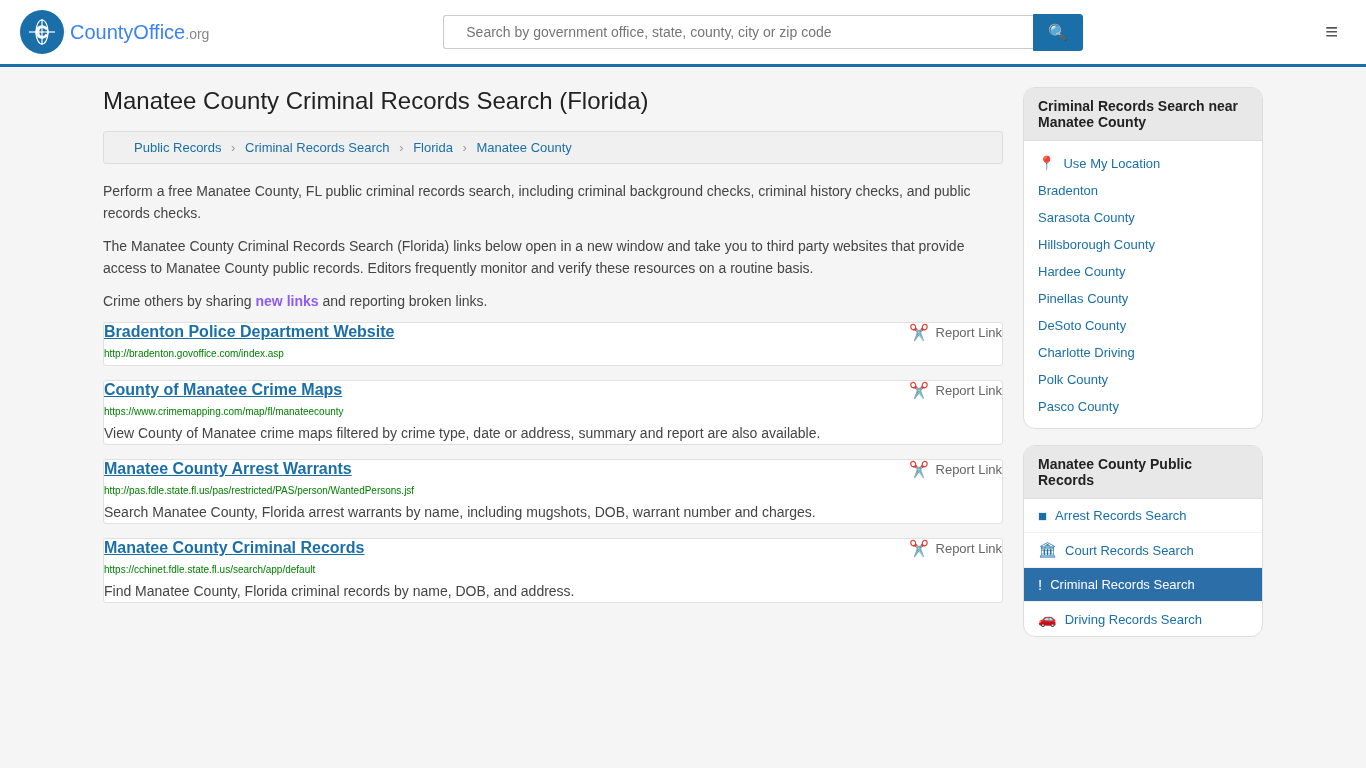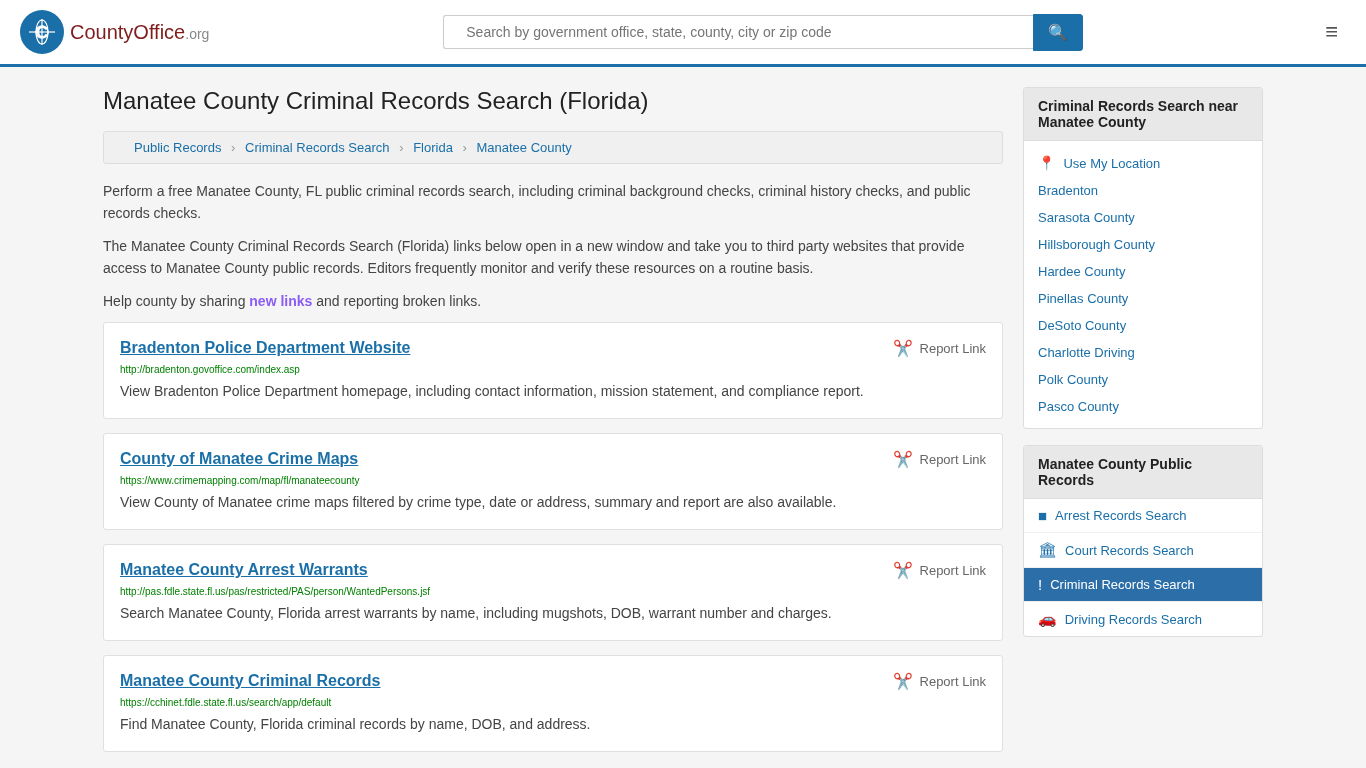--- a/index.html
+++ b/index.html
@@ -30,21 +30,21 @@
       color: white;
       font-size: 20px;
       font-weight: bold;
     }
     .logo-text {
       font-size: 20px;
       color: #1a6fa8;
       font-weight: bold;
     }
     .logo-text span {
-      color: #7f1d1d;
+      color: #3b82f6;
       font-weight: normal;
     }
     .search-area {
       display: flex;
       align-items: center;
       flex: 1;
       max-width: 640px;
       margin: 0 30px;
     }
     .search-input {
@@ -126,21 +126,20 @@
       color: #8b5cf6;
       text-decoration: none;
       font-weight: bold;
     }
 
     
     .result-item {
       background: #fff;
       border: 1px solid #e0e0e0;
       border-radius: 3px;
-      padding: 16px;
       margin-bottom: 14px;
     }
     .result-header {
       display: flex;
       justify-content: space-between;
       align-items: flex-start;
       margin-bottom: 6px;
     }
     .result-title {
       font-size: 16px;
@@ -170,21 +169,21 @@
     .result-desc {
       color: #444;
       line-height: 1.5;
       font-size: 14px;
     }
 
     
     .sidebar-section {
       background: #fff;
       border: 1px solid #ddd;
-      border-radius: 3px;
+      border-radius: 12px;
       margin-bottom: 16px;
       overflow: hidden;
     }
     .sidebar-section-title {
       background: #e8e8e8;
       padding: 10px 14px;
       font-weight: bold;
       font-size: 14px;
       color: #222;
       border-bottom: 1px solid #ddd;
@@ -268,34 +267,33 @@
       <a href="#">Criminal Records Search</a>
       <span class="breadcrumb-sep">›</span>
       <a href="#">Florida</a>
       <span class="breadcrumb-sep">›</span>
       <a href="#">Manatee County</a>
     </div>
 
     <p class="description">Perform a free Manatee County, FL public criminal records search, including criminal background checks, criminal history checks, and public records checks.</p>
     <p class="description">The Manatee County Criminal Records Search (Florida) links below open in a new window and take you to third party websites that provide access to Manatee County public records. Editors frequently monitor and verify these resources on a routine basis.</p>
     <p class="description">
-      <span>Help county by sharing </span><a href="#">new links</a><span> and reporting broken links.</span>
+      <span>Crime others by sharing </span><a href="#">new links</a><span> and reporting broken links.</span>
     </p>
 
     <div id="results-container">
         <div class="result-item">
     <div class="result-header">
       <span class="result-title">Bradenton Police Department Website</span>
       <span class="report-link">
         <span class="report-icon">✂️</span>
         Report Link
       </span>
     </div>
     <div class="result-url">http://bradenton.govoffice.com/index.asp</div>
-    <div class="result-desc">View Bradenton Police Department homepage, including contact information, mission statement, and compliance report.</div>
   </div>
         <div class="result-item">
     <div class="result-header">
       <span class="result-title">County of Manatee Crime Maps</span>
       <span class="report-link">
         <span class="report-icon">✂️</span>
         Report Link
       </span>
     </div>
     <div class="result-url">https://www.crimemapping.com/map/fl/manateecounty</div>

